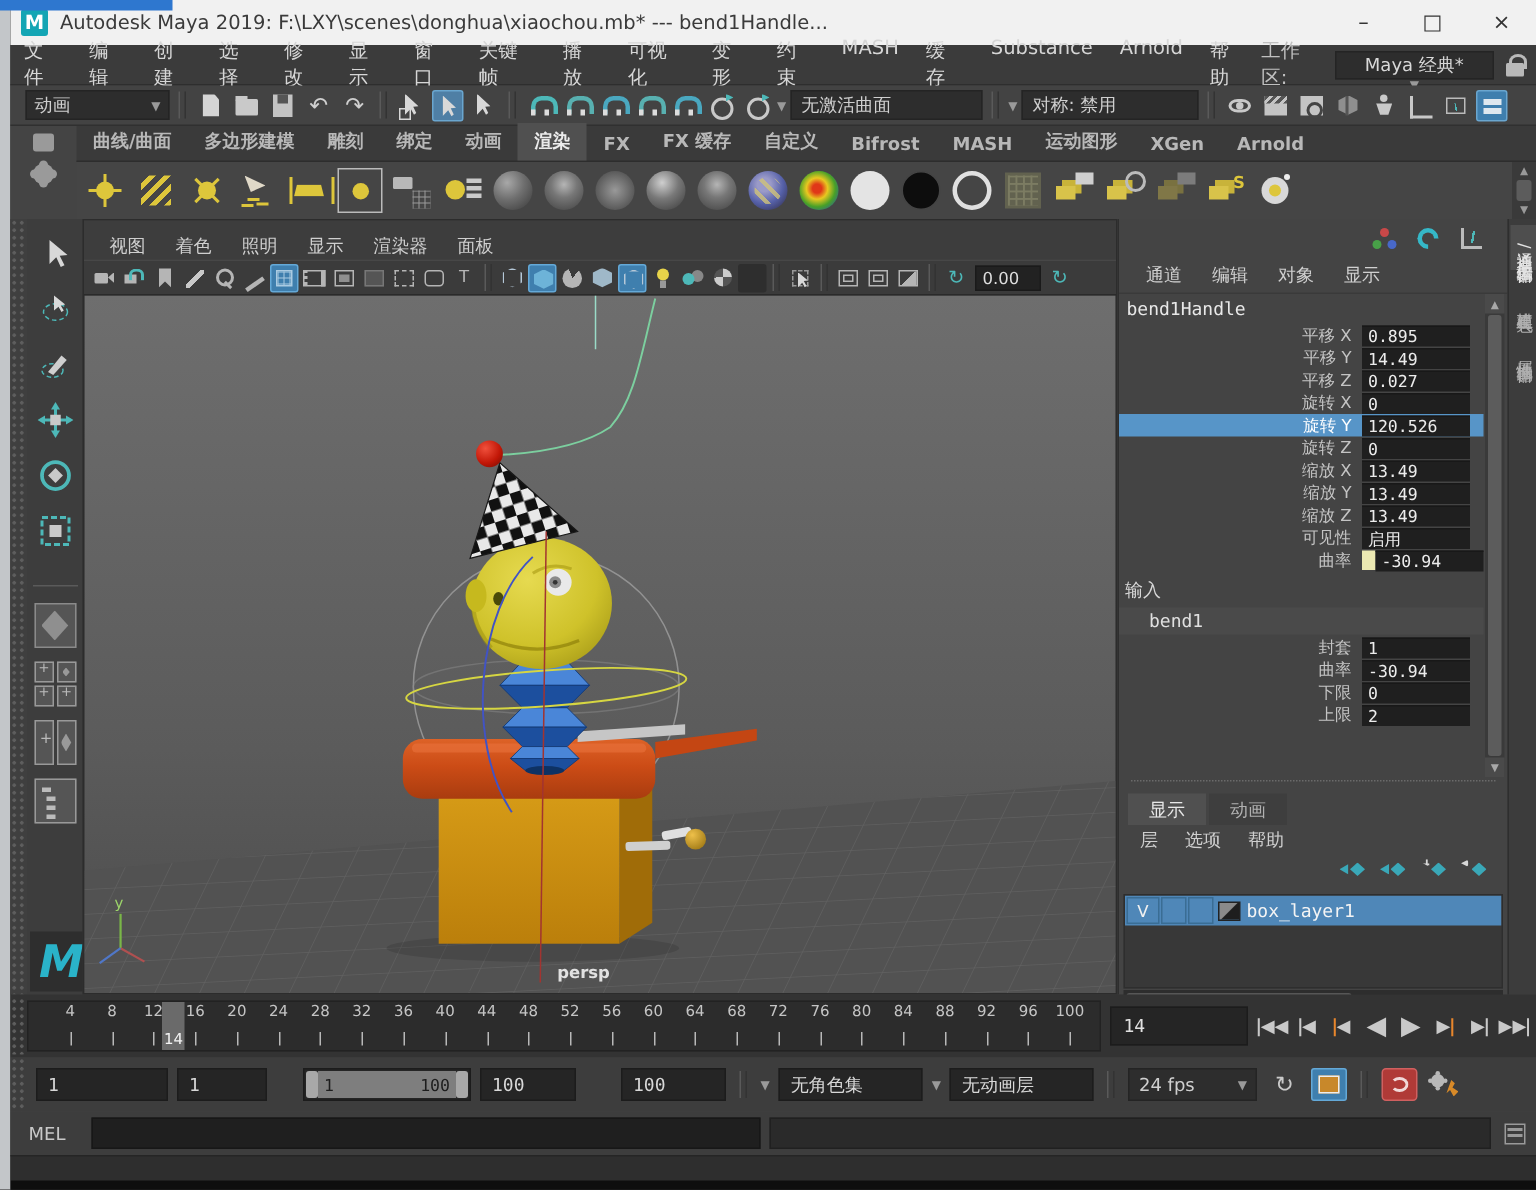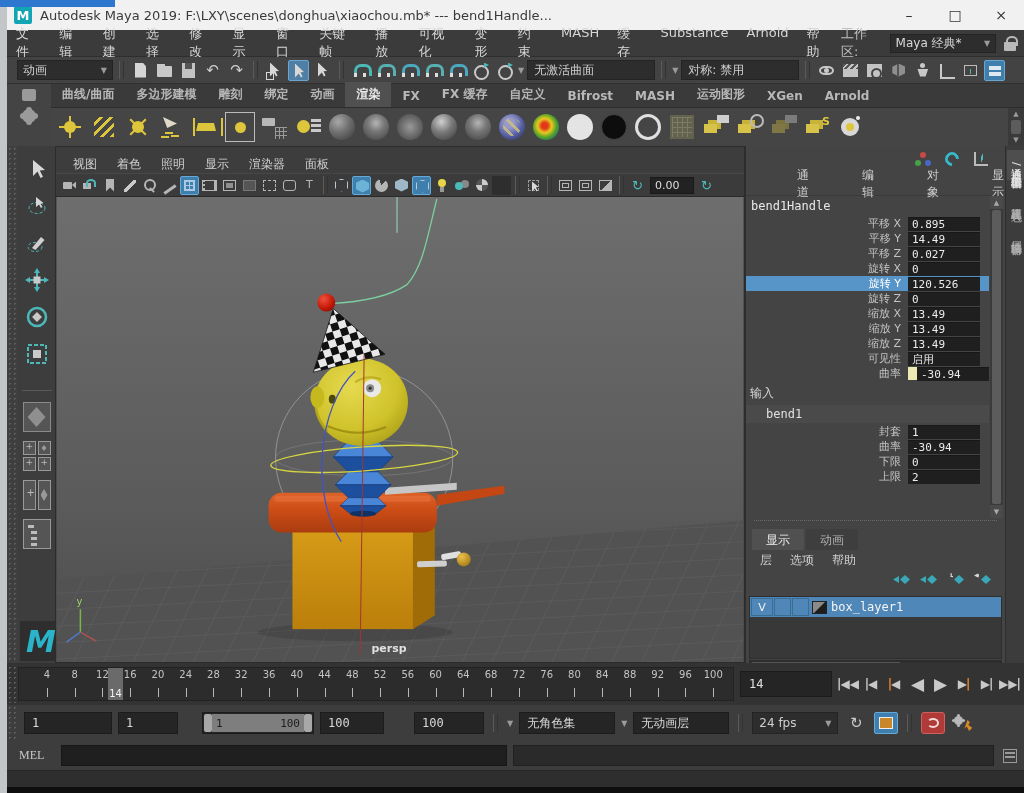--- a/index.html
+++ b/index.html
@@ -26,21 +26,21 @@
   .win-btns{margin-left:auto;display:flex;height:100%;}
   .win-btn{width:46px;height:100%;display:flex;align-items:center;justify-content:center;color:#333;font-size:14px;}
 
   
   .menubar{position:absolute;left:0;top:30px;right:0;height:27px;background:#3b3b3b;border-bottom:1px solid #2e2e2e;
     display:flex;align-items:center;font-size:13px;color:#d6d6d6;}
   .menubar .mitem{padding:0 9px;}
   .workspace{margin-left:auto;display:flex;align-items:center;gap:6px;}
   .ws-label{color:#c0c0c0;}
   .ws-select{width:108px;height:19px;background:#2d2d2d;border:1px solid #242424;display:flex;align-items:center;
-    padding:0 5px;color:#d8d8d8;font-size:12px;justify-content:space-between;}
+    padding:0 5px;color:#d8d8d8;font-size:12px;justify-content:space-between;flex-direction:column;}
   .caret{font-size:8px;color:#9a9a9a;}
   .lock{width:12px;height:15px;position:relative;margin:0 8px 0 2px;}
   .lock:before{content:"";position:absolute;left:2px;top:0;width:8px;height:8px;border:2px solid #b9b9b9;border-radius:50% 50% 0 0;border-bottom:none;}
   .lock:after{content:"";position:absolute;left:0;top:6px;width:12px;height:9px;background:#b9b9b9;border-radius:1px;}
 
   
   .statusline{position:absolute;left:0;top:57px;right:0;height:27px;background:#434343;border-bottom:1px solid #303030;
     display:flex;align-items:center;gap:3px;padding-left:10px;}
   .sep{width:5px;height:18px;border-left:1px solid #5a5a5a;border-right:1px solid #333;margin:0 3px;}
   .mode-select{width:96px;height:20px;background:#2d2d2d;border:1px solid #242424;display:flex;align-items:center;
@@ -205,21 +205,21 @@
   
   .rightpanel{position:absolute;left:738px;top:0;width:260px;height:100%;background:#444;border-left:1px solid #2e2e2e;}
   .rp-icons{height:26px;display:flex;align-items:center;justify-content:flex-end;gap:9px;padding-right:14px;}
   .i-rgb:before{content:"";position:absolute;left:7px;top:3px;width:6px;height:6px;border-radius:50%;background:#c84848;
     box-shadow:-5px 8px 0 #48a048,5px 8px 0 #4868c8;}
   .i-gauge:before{content:"";position:absolute;inset:3px;border:3px solid #35b8c8;border-radius:50%;border-bottom-color:transparent;transform:rotate(-45deg);}
   .i-chart:before{content:"";position:absolute;inset:3px;border-left:2px solid #bbb;border-bottom:2px solid #bbb;}
   .i-chart:after{content:"";position:absolute;left:5px;top:5px;width:12px;height:8px;
     background:linear-gradient(100deg,transparent 44%,#4db8b8 44% 56%,transparent 56%);}
   .cb-tabs{height:24px;display:flex;align-items:center;gap:4px;padding-left:10px;font-size:12px;color:#d0d0d0;border-bottom:1px solid #3a3a3a;}
-  .cb-tabs .mitem{padding:0 8px;margin-left:33px;}
+  .cb-tabs .mitem{padding:0 8px;}
   .cb-body{position:relative;height:322px;overflow:hidden;}
   .cb-content{position:absolute;left:0;top:0;right:16px;}
   .cb-node{padding:3px 0 3px 5px;font-size:12px;color:#e8e8e8;}
   .cb-row{display:flex;height:15px;align-items:center;}
   .cb-row.active{background:var(--highlight_blue);}
   .cb-row.active .cb-label{color:#fff;}
   .cb-label{width:162px;text-align:right;padding-right:7px;color:#c4c4c4;font-size:11px;flex:none;}
   .key-chip{display:none;width:9px;height:13px;background:#ece9b2;flex:none;}
   .cb-row.keyed .key-chip{display:block;}
   .cb-value{width:72px;height:14px;background:#1f1f1f;border-top:1px solid #181818;color:#ececec;font-size:11px;
@@ -286,21 +286,21 @@
   .rb-ic{width:24px;height:22px;position:relative;border-radius:2px;display:flex;align-items:center;justify-content:center;color:#c9c9c9;font-size:15px;}
   .rb-ic.clip{background:#3f7fae;border:1px solid #64a9d8;}
   .rb-ic.clip:before{content:"";position:absolute;inset:4px 4px;background:#c8882a;border:1px solid #eee;}
   .rb-ic.autokey{background:var(--autokey_red);border:1px solid #d06060;border-radius:3px;}
   .rb-ic.autokey:before{content:"";position:absolute;inset:5px;border:2px solid #f0d8d8;border-radius:50%;border-left-color:transparent;}
   .rb-ic.prefs:before{content:"";position:absolute;left:3px;top:4px;width:9px;height:9px;border-radius:50%;background:#b8b8b8;
     box-shadow:0 -5px 0 -3px #b8b8b8,0 5px 0 -3px #b8b8b8,-5px 0 0 -3px #b8b8b8,5px 0 0 -3px #b8b8b8;}
   .rb-ic.prefs:after{content:"";position:absolute;right:3px;bottom:3px;width:8px;height:11px;background:#d88a28;clip-path:polygon(40% 0,70% 20%,50% 45%,100% 70%,60% 100%,30% 60%,0 80%,20% 40%);}
 
   
-  .melbar{position:absolute;left:0;top:741px;right:0;height:29px;background:#3d3d3d;display:flex;align-items:center;gap:6px;padding:0 4px 0 12px;font-family:Liberation Serif, serif;}
+  .melbar{position:absolute;left:0;top:741px;right:0;height:29px;background:#3d3d3d;display:flex;align-items:center;gap:6px;padding:0 4px 0 12px;}
   .mel-label{color:#c8c8c8;width:36px;}
   .mel-input{width:446px;height:21px;background:#1f1f1f;border:1px solid #171717;}
   .mel-output{flex:1;height:21px;background:#2a2a2a;border:1px solid #202020;}
   .mel-ic{width:20px;height:20px;position:relative;}
   .mel-ic:before{content:"";position:absolute;inset:3px;border:1px solid #9a9a9a;}
   .mel-ic:after{content:"";position:absolute;left:5px;top:6px;width:10px;height:2px;background:#9a9a9a;box-shadow:0 4px #9a9a9a;}
   .helpline{position:absolute;left:0;top:770px;right:0;height:17px;background:#2e2e2e;border-top:1px solid #252525;}
 </style>
 </head>
 <body>

